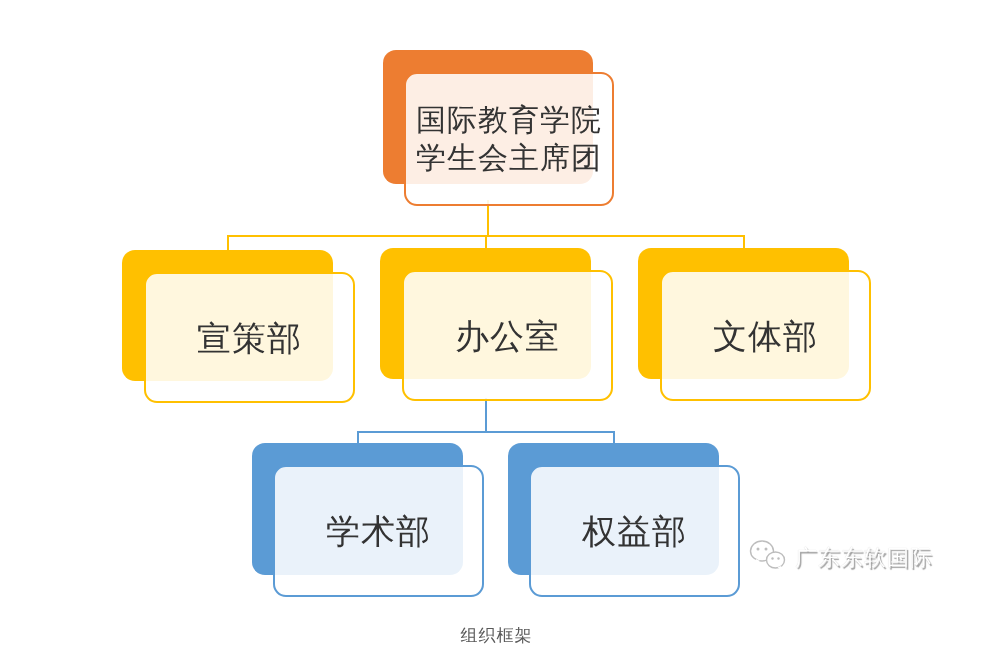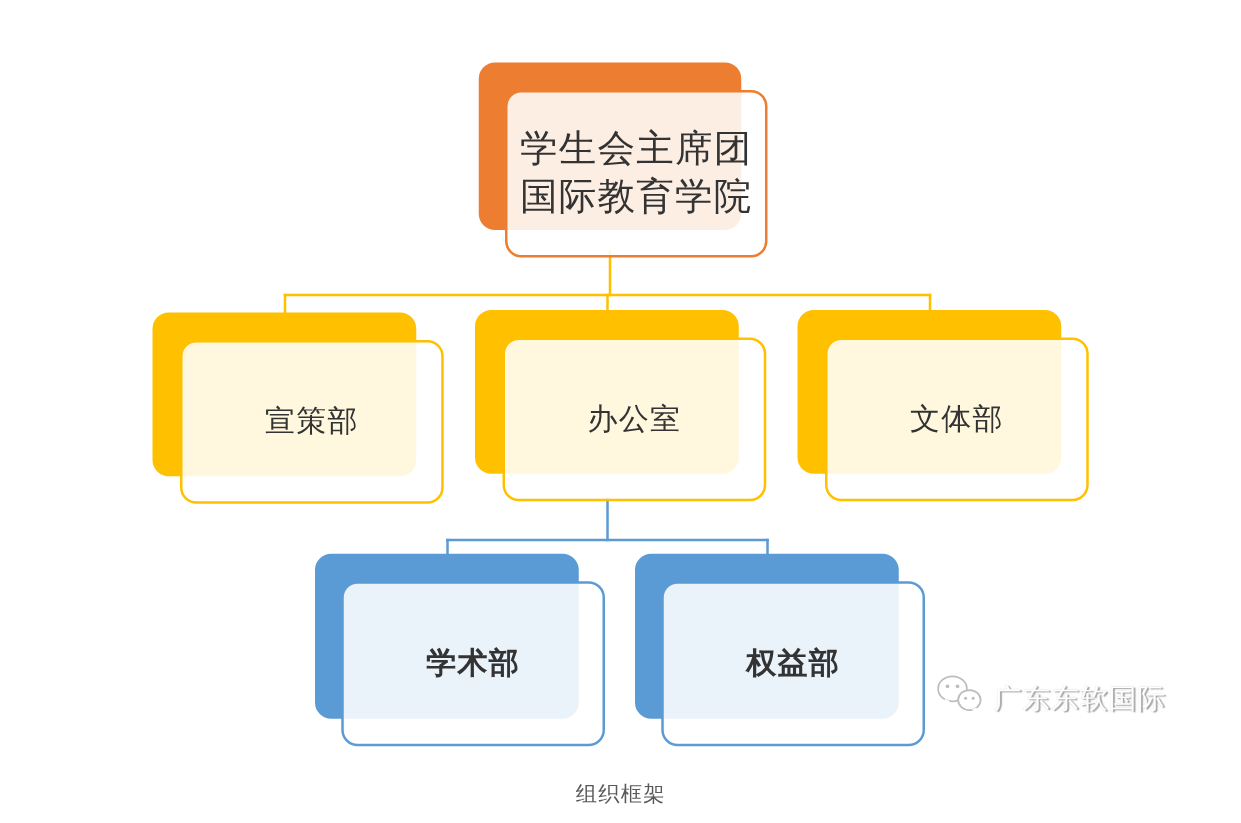--- a/index.html
+++ b/index.html
@@ -27,31 +27,31 @@
   .node .front{
     position:absolute;
     border-radius:13px;
     background:rgba(255,255,255,0.87);
     display:flex;align-items:center;justify-content:center;
     text-align:center;
     box-sizing:border-box;
   }
   .node .label{
     color:#333333;
-    font-size:24px;
+    font-size:34px;
     line-height:38px;
     letter-spacing:1px;
     white-space:nowrap;
   }
   .node.orange .shadow{background:#ED7D31;}
   .node.orange .front{border:2.5px solid #ED7D31;}
   .node.gold   .shadow{background:#FFC000;}
   .node.gold   .front{border:2.5px solid #FFC000;}
   .node.blue   .shadow{background:#5B9BD5;}
-  .node.blue   .front{border:2.5px solid #5B9BD5;font-weight:bold;}
+  .node.blue   .front{border:2.5px solid #5B9BD5;}
 
   
   .n-root{left:383px;top:50px;}
   .n-root .shadow{width:210px;height:134px;}
   .n-root .front{left:21px;top:22px;width:210px;height:134px;font-size:30px;}
   .n-root .label{font-size:30px;}
 
   .n-d .shadow{width:211px;height:131px;}
   .n-d .front{left:22px;top:22px;width:211px;height:131px;}
   .n-xuance{left:122px;top:250px;}
@@ -97,22 +97,22 @@
 
   <div class="line v blue" style="left:485px;top:398px;height:35px"></div>
   <div class="line h blue" style="left:357px;top:431px;width:258px"></div>
   <div class="line v blue" style="left:357px;top:431px;height:15px"></div>
   <div class="line v blue" style="left:613px;top:431px;height:15px"></div>
 
   <div class="node orange n-root">
     <div class="shadow"></div>
     <div class="front">
       <div class="label">
+        <span style="display:block">国际教育学院</span>
         <span style="display:block">学生会主席团</span>
-        <span style="display:block">国际教育学院</span>
       </div>
     </div>
   </div>
 
   <div class="node gold n-d n-xuance">
     <div class="shadow"></div>
     <div class="front">
       <div class="label">宣策部</div>
     </div>
   </div>

